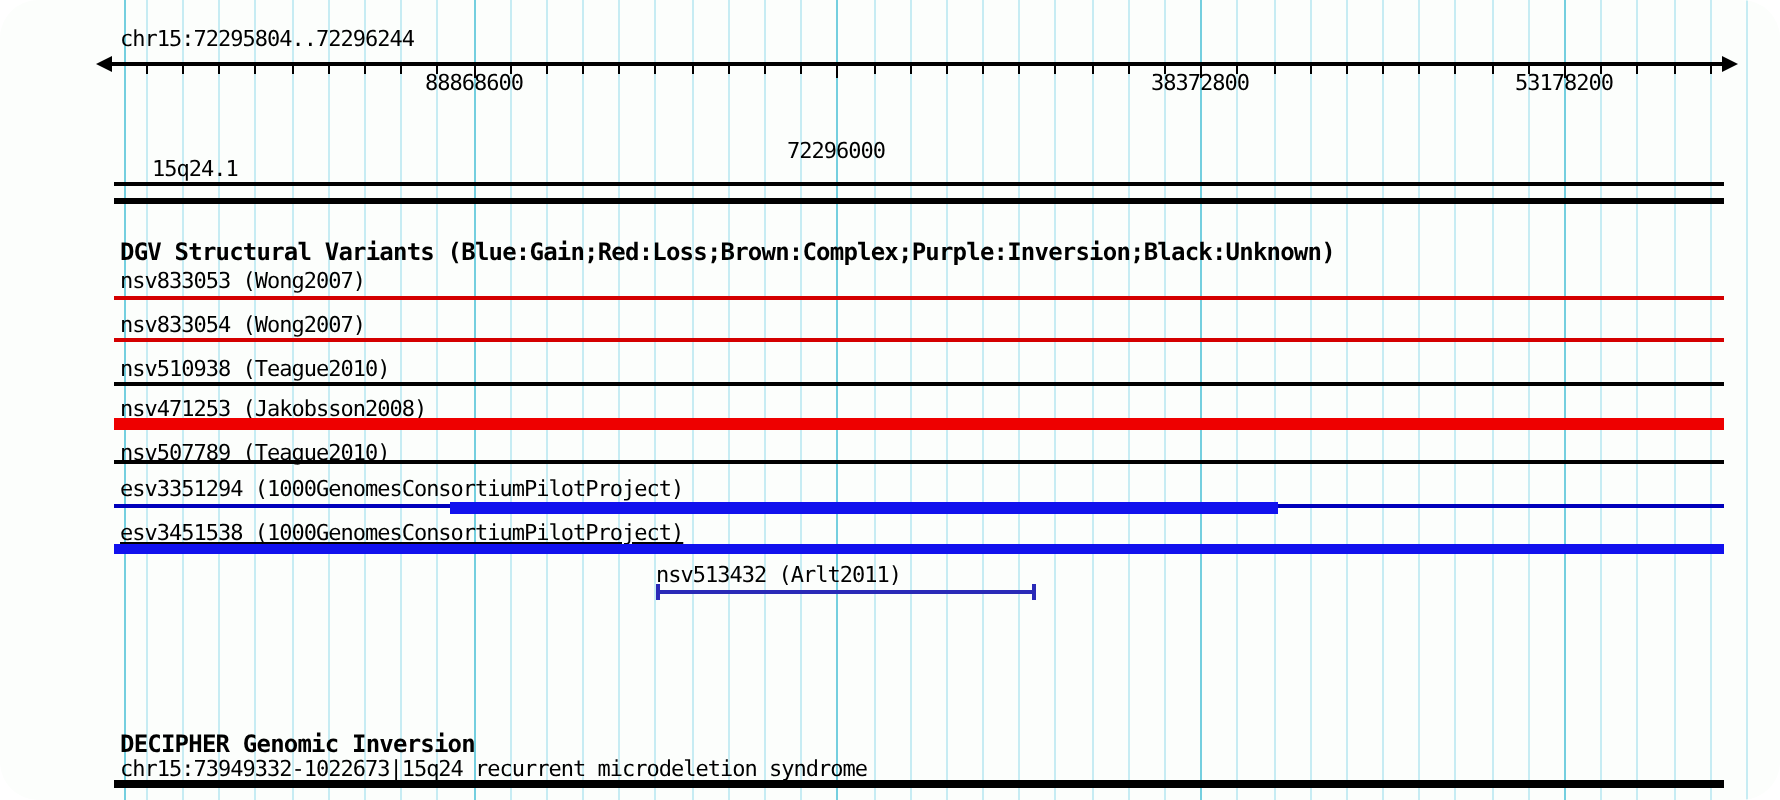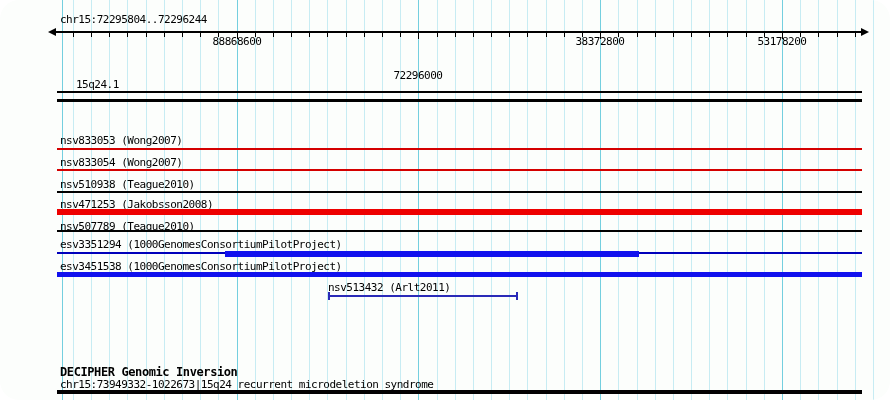--- a/index.html
+++ b/index.html
@@ -135,35 +135,36 @@
         <div class="ticklabel" style="left: 752px; top: 35px;">53178200</div>
       </div>
   </div>
 
   <div class="lbl cyto-band">15q24.1</div>
   <div id="cyto-shapes">
       <div class="shape" style="left: 57px; top: 91px; width: 805px; height: 2px; background: rgb(0, 0, 0);"></div>
       <div class="shape" style="left: 57px; top: 99px; width: 805px; height: 3px; background: rgb(0, 0, 0);"></div>
     </div>
 
+  <div class="lbl bold t-dgv">DGV Structural Variants (Blue:Gain;Red:Loss;Brown:Complex;Purple:Inversion;Black:Unknown)</div>
   <div id="variant-layer">
       <div class="lbl" style="left: 60px; top: 134px;">nsv833053 (Wong2007)</div>
       <div class="shape" style="left: 57px; top: 148px; width: 805px; height: 2px; background: rgb(212, 0, 0);"></div>
       <div class="lbl" style="left: 60px; top: 156px;">nsv833054 (Wong2007)</div>
       <div class="shape" style="left: 57px; top: 169px; width: 805px; height: 2px; background: rgb(212, 0, 0);"></div>
       <div class="lbl" style="left: 60px; top: 178px;">nsv510938 (Teague2010)</div>
       <div class="shape" style="left: 57px; top: 191px; width: 805px; height: 2px; background: rgb(0, 0, 0);"></div>
       <div class="lbl" style="left: 60px; top: 198px;">nsv471253 (Jakobsson2008)</div>
       <div class="shape" style="left: 57px; top: 209px; width: 805px; height: 6px; background: rgb(238, 0, 0);"></div>
       <div class="lbl" style="left: 60px; top: 220px;">nsv507789 (Teague2010)</div>
       <div class="shape" style="left: 57px; top: 230px; width: 805px; height: 2px; background: rgb(0, 0, 0);"></div>
       <div class="lbl" style="left: 60px; top: 238px;">esv3351294 (1000GenomesConsortiumPilotProject)</div>
       <div class="shape" style="left: 57px; top: 252px; width: 805px; height: 2px; background: rgb(0, 0, 187);"></div>
       <div class="shape" style="left: 225px; top: 251px; width: 414px; height: 6px; background: rgb(17, 17, 238);"></div>
-      <div class="lbl" style="left: 60px; top: 260px;">esv3451538 (1000GenomesConsortiumPilotProject)</div>
+      <div class="lbl" style="left: 60px; top: 260px; text-decoration: underline;">esv3451538 (1000GenomesConsortiumPilotProject)</div>
       <div class="shape" style="left: 57px; top: 272px; width: 805px; height: 5px; background: rgb(17, 17, 238);"></div>
       <div class="lbl" style="left: 328px; top: 281px;">nsv513432 (Arlt2011)</div>
       <div class="shape" style="left: 328px; top: 292px; width: 2px; height: 8px; background: rgb(42, 42, 184);"></div>
       <div class="shape" style="left: 330px; top: 295px; width: 186px; height: 2px; background: rgb(42, 42, 184);"></div>
       <div class="shape" style="left: 516px; top: 292px; width: 2px; height: 8px; background: rgb(42, 42, 184);"></div>
     </div>
 
   <div class="lbl bold t-dec">DECIPHER Genomic Inversion</div>
   <div class="lbl dec-entry">chr15:73949332-1022673|15q24 recurrent microdeletion syndrome</div>
   <div id="dec-shapes">

